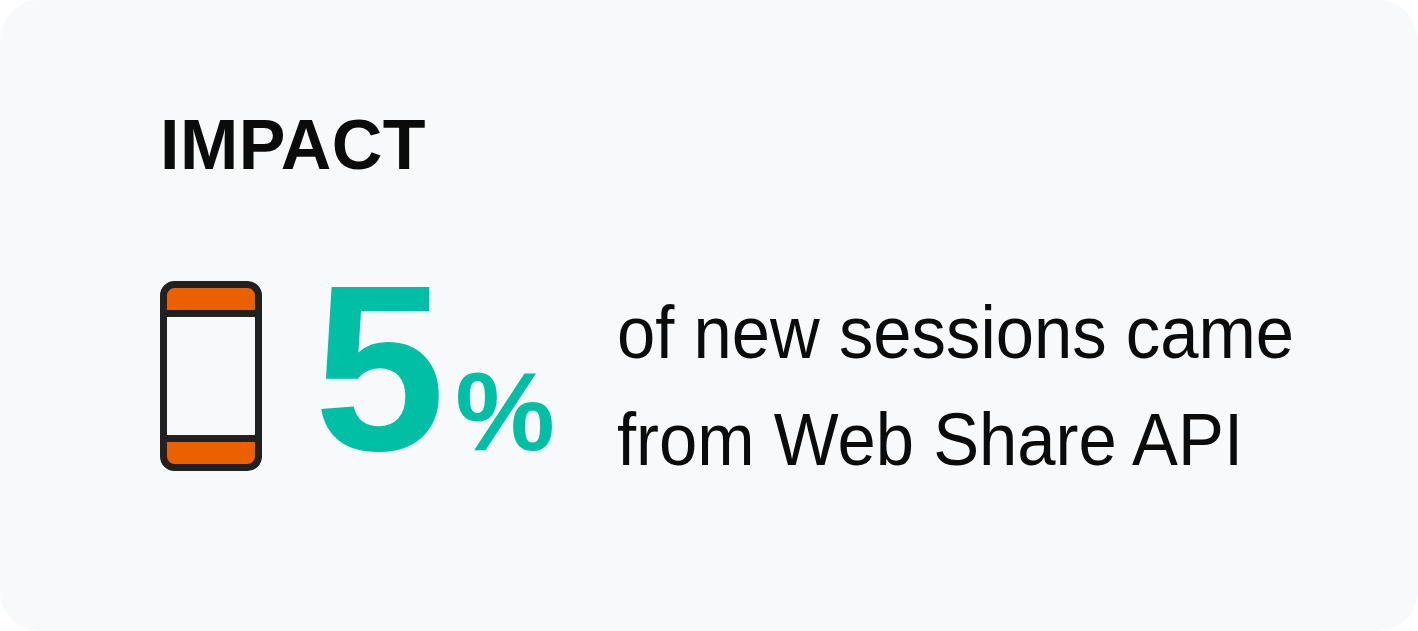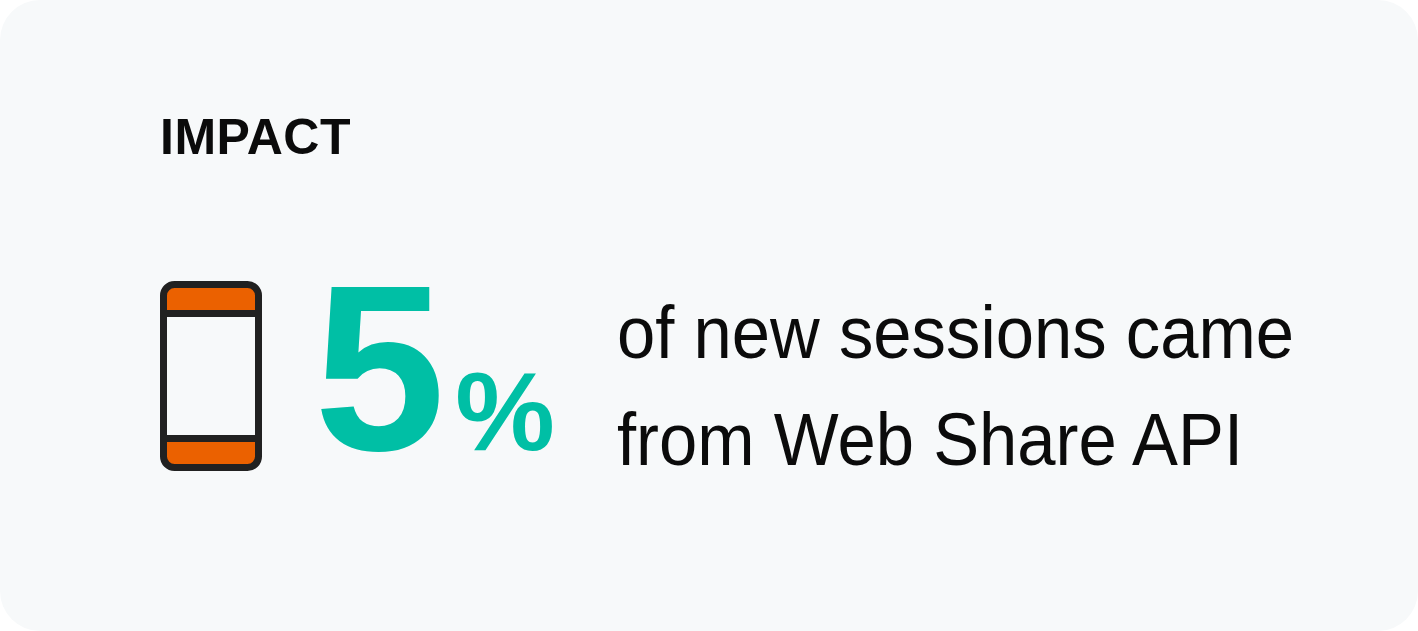--- a/index.html
+++ b/index.html
@@ -23,22 +23,22 @@
     box-sizing: border-box;
     background: #f7f9fa;
     border-radius: 40px;
     overflow: hidden;
   }
 
   
   .card-eyebrow {
     position: absolute;
     left: 160px;
-    top: 102px;
-    font-size: 50px;
+    top: 110px;
+    font-size: 70px;
     line-height: 70px;
     font-weight: 700;
     letter-spacing: 0.5px;
     color: #0b0b0b;
     white-space: nowrap;
     font-family: "Liberation Sans", "DejaVu Sans", sans-serif;
   }
 
   
   .phone-illustration {

